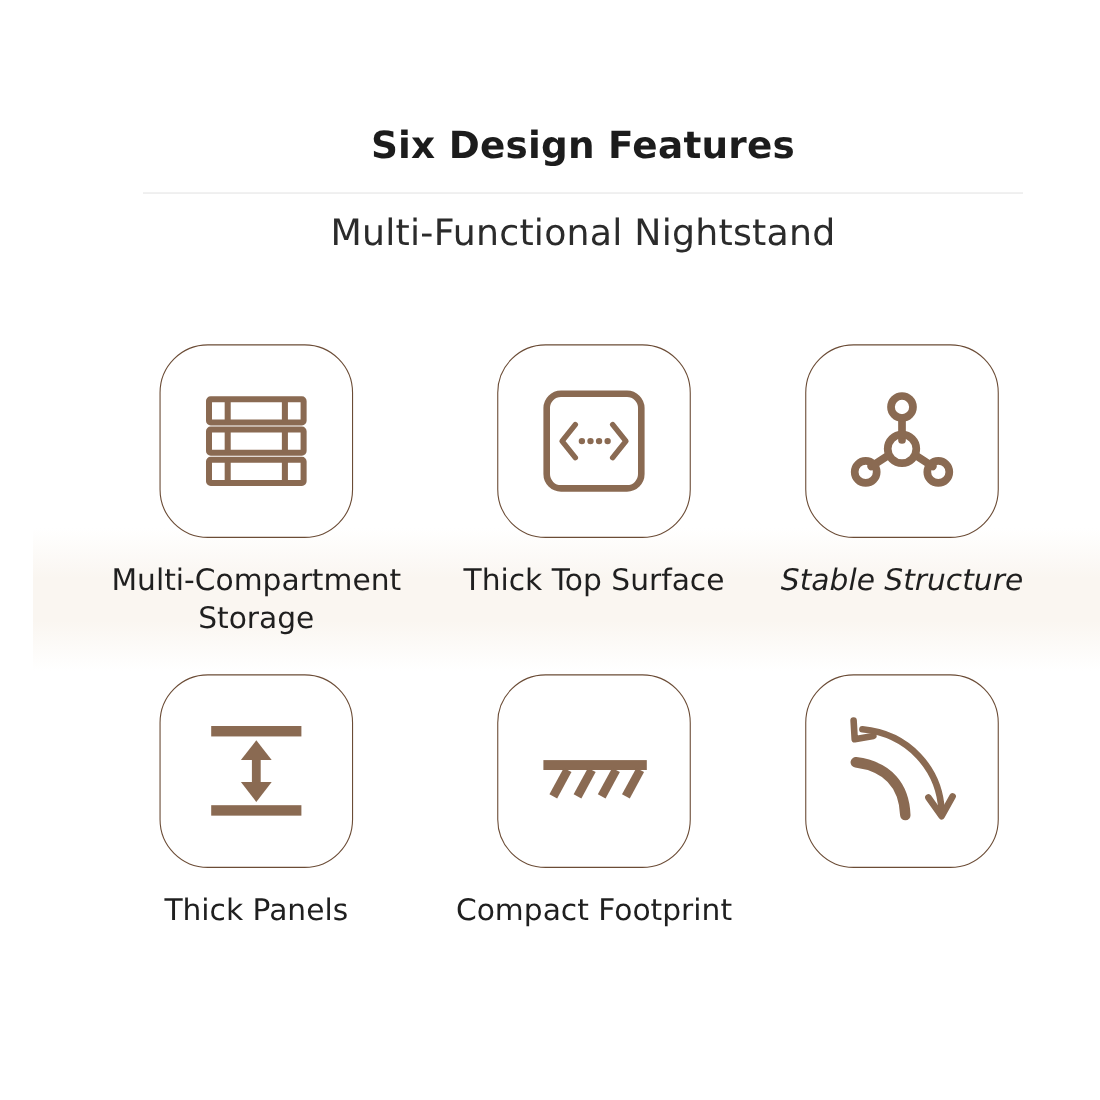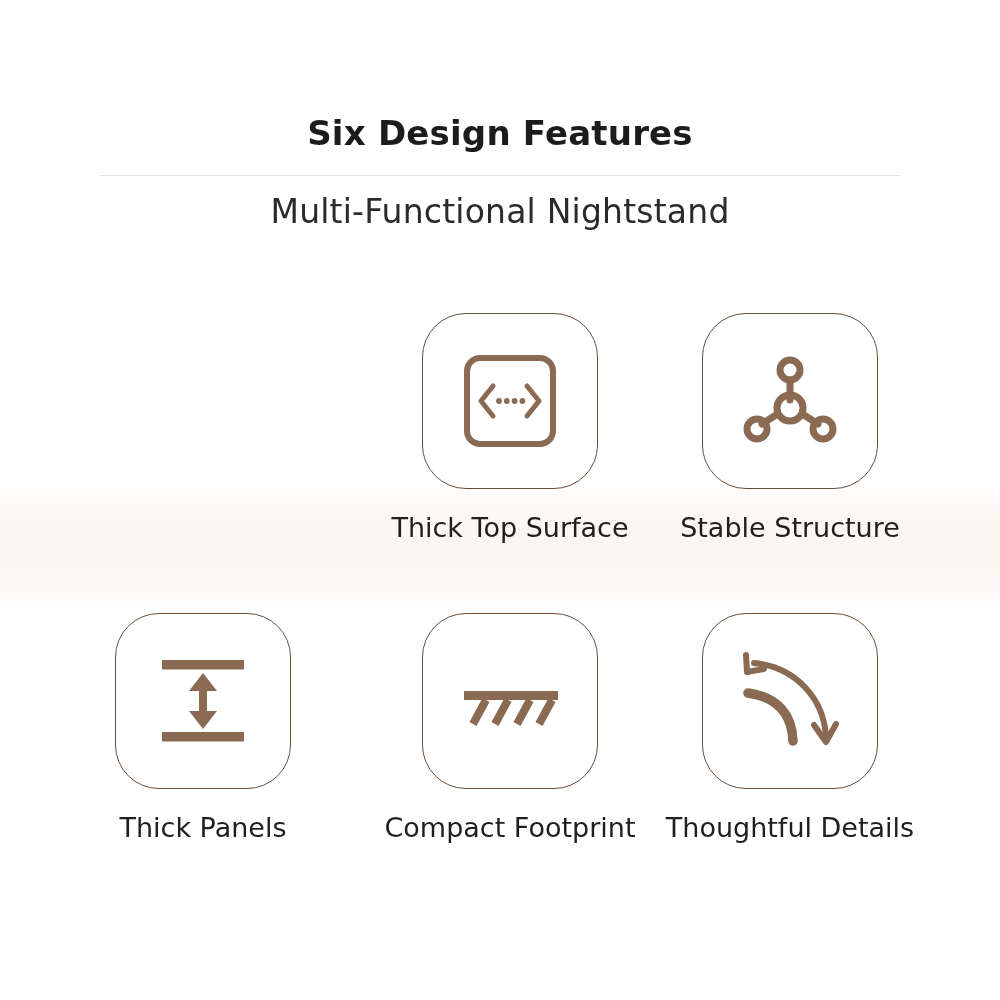--- a/index.html
+++ b/index.html
@@ -24,20 +24,21 @@
     height: 130px;
     background: linear-gradient(180deg, rgba(250,247,243,0) 0%, rgba(250,246,241,1) 35%, rgba(250,246,241,1) 65%, rgba(250,247,243,0) 100%);
     pointer-events: none;
   }
 
   .poster {
     position: relative;
     width: 864px;
     height: 1000px;
     box-sizing: border-box;
+    margin-left: 30px;
   }
 
   .title {
     position: absolute;
     left: 0;
     top: 113px;
     width: 1000px;
     text-align: center;
     font-size: 34px;
     font-weight: 700;
@@ -81,21 +82,21 @@
   }
 
   .cell {
     position: absolute;
     width: 320px;
     top: 0;
     text-align: center;
   }
   .cell.c0 { left: 43px; }
   .cell.c1 { left: 350px; }
-  .cell.c2 { left: 630px; }
+  .cell.c2 { left: 630px; font-style: italic; }
 
   .card {
     width: 176px;
     height: 176px;
     margin: 13px auto 0 auto;
     border: 1.6px solid #6b4c36;
     border-radius: 44px;
     background: #ffffff;
     box-sizing: border-box;
     display: flex;
@@ -121,20 +122,41 @@
   <div class="bg-band"></div>
 
   <div class="title">Six Design Features</div>
   <div class="rule"></div>
   <div class="subtitle">Multi-Functional Nightstand</div>
 
   <div class="grid">
 
     <div class="row">
 
+      <div class="cell c0">
+        <div class="card">
+          <svg width="110" height="110" viewBox="0 0 110 110">
+            <g fill="none" stroke="#8a6a52" stroke-width="5.5">
+
+              <rect x="12" y="17" width="86" height="21" rx="1.5"></rect>
+              <line x1="29" y1="17" x2="29" y2="38"></line>
+              <line x1="81" y1="17" x2="81" y2="38"></line>
+
+              <rect x="12" y="44.5" width="86" height="21" rx="1.5"></rect>
+              <line x1="29" y1="44.5" x2="29" y2="65.5"></line>
+              <line x1="81" y1="44.5" x2="81" y2="65.5"></line>
+
+              <rect x="12" y="72" width="86" height="21" rx="1.5"></rect>
+              <line x1="29" y1="72" x2="29" y2="93"></line>
+              <line x1="81" y1="72" x2="81" y2="93"></line>
+            </g>
+          </svg>
+        </div>
+        <div class="label">Multi-Compartment Storage</div>
+      </div>
 
       <div class="cell c1">
         <div class="card">
           <svg width="106" height="106" viewBox="0 0 106 106">
             <rect x="10" y="10" width="86" height="86" rx="13" fill="none" stroke="#8a6a52" stroke-width="6"></rect>
             <g fill="none" stroke="#8a6a52" stroke-width="5" stroke-linecap="round" stroke-linejoin="round">
               <polyline points="36,38 24,53 36,68"></polyline>
               <polyline points="70,38 82,53 70,68"></polyline>
             </g>
             <g fill="#8a6a52">
@@ -203,19 +225,18 @@
         <div class="card">
           <svg width="112" height="112" viewBox="0 0 112 112">
 
             <path d="M 20 18 C 62 22 90 54 92 92" fill="none" stroke="#8a6a52" stroke-width="6" stroke-linecap="round"></path>
             <polyline points="12,10 13,27 30,24" fill="none" stroke="#8a6a52" stroke-width="6" stroke-linecap="round" stroke-linejoin="round"></polyline>
             <polyline points="80,80 92,97 102,79" fill="none" stroke="#8a6a52" stroke-width="6" stroke-linecap="round" stroke-linejoin="round"></polyline>
 
             <path d="M 14 48 C 44 52 58 70 59 96" fill="none" stroke="#8a6a52" stroke-width="9.5" stroke-linecap="round"></path>
           </svg>
         </div>
-        <div class="label">Thoughtful Details</div>
       </div>
 
     </div>
 
   </div>
 </div>
 
 </body></html>

